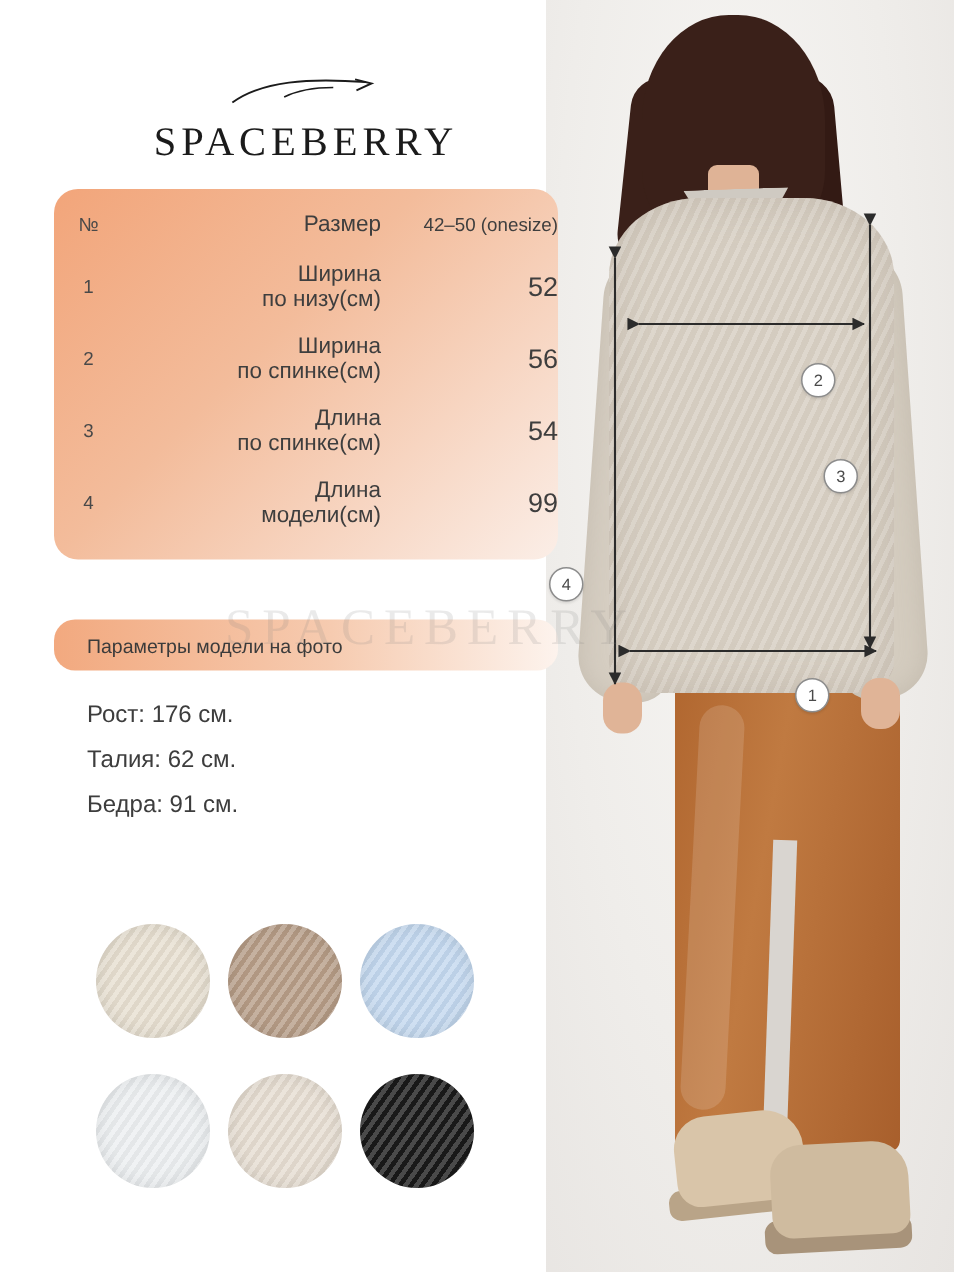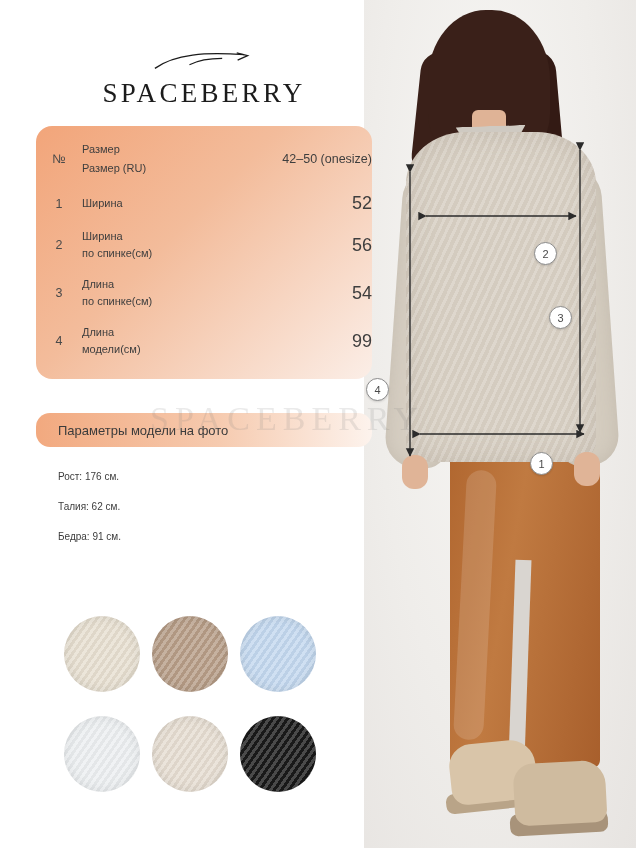--- a/index.html
+++ b/index.html
@@ -313,21 +313,21 @@
     background: linear-gradient(135deg,#f2a57a 0%, #f3bc9b 42%, #fbeee7 100%);
     padding: 10px 0 14px 0;
     box-sizing: border-box;
   }
   .size-head {
     display: flex;
     align-items: center;
     padding: 4px 0 8px 0;
   }
   .col-num { width: 46px; text-align: center; font-size: 12.5px; color: #494949; }
-  .col-name { flex: 1; text-align: left; font-size: 11px; color: #3e3e3e; line-height: 19px; }
+  .col-name { flex: 1; text-align: right; font-size: 15px; color: #3e3e3e; line-height: 19px; }
   .col-val { width: 118px; text-align: right; font-size: 12.5px; color: #3e3e3e; }
   .size-row {
     display: flex;
     align-items: center;
     padding: 7px 0;
   }
   .size-row .col-name { line-height: 17px; }
   .val-big { font-size: 18px; }
 
   
@@ -343,21 +343,21 @@
     align-items: center;
     padding-left: 22px;
     box-sizing: border-box;
     font-size: 13px;
     color: #3b3b3b;
   }
   .model-lines {
     position: absolute;
     left: 58px;
     top: 462px;
-    font-size: 10px;
+    font-size: 16px;
     color: #3d3d3d;
     line-height: 30px;
   }
 
   
   .colors-title {
     position: absolute;
     left: 28px;
     top: 576px;
     font-size: 15.5px;
@@ -453,29 +453,29 @@
     </svg>
     <div class="logo-text">SPACEBERRY</div>
   </div>
 
   <div class="size-card">
 
     <div class="size-head">
       <div class="col-num">№</div>
       <div class="col-name">
         <div>Размер</div>
-        <div>Размер (RU)</div>
       </div>
       <div class="col-val">42–50 (onesize)</div>
     </div>
 
     <div class="size-row">
       <div class="col-num">1</div>
       <div class="col-name">
         <div>Ширина</div>
+        <div>по низу(см)</div>
       </div>
       <div class="col-val val-big">52</div>
     </div>
 
     <div class="size-row">
       <div class="col-num">2</div>
       <div class="col-name">
         <div>Ширина</div>
         <div>по спинке(см)</div>
       </div>

